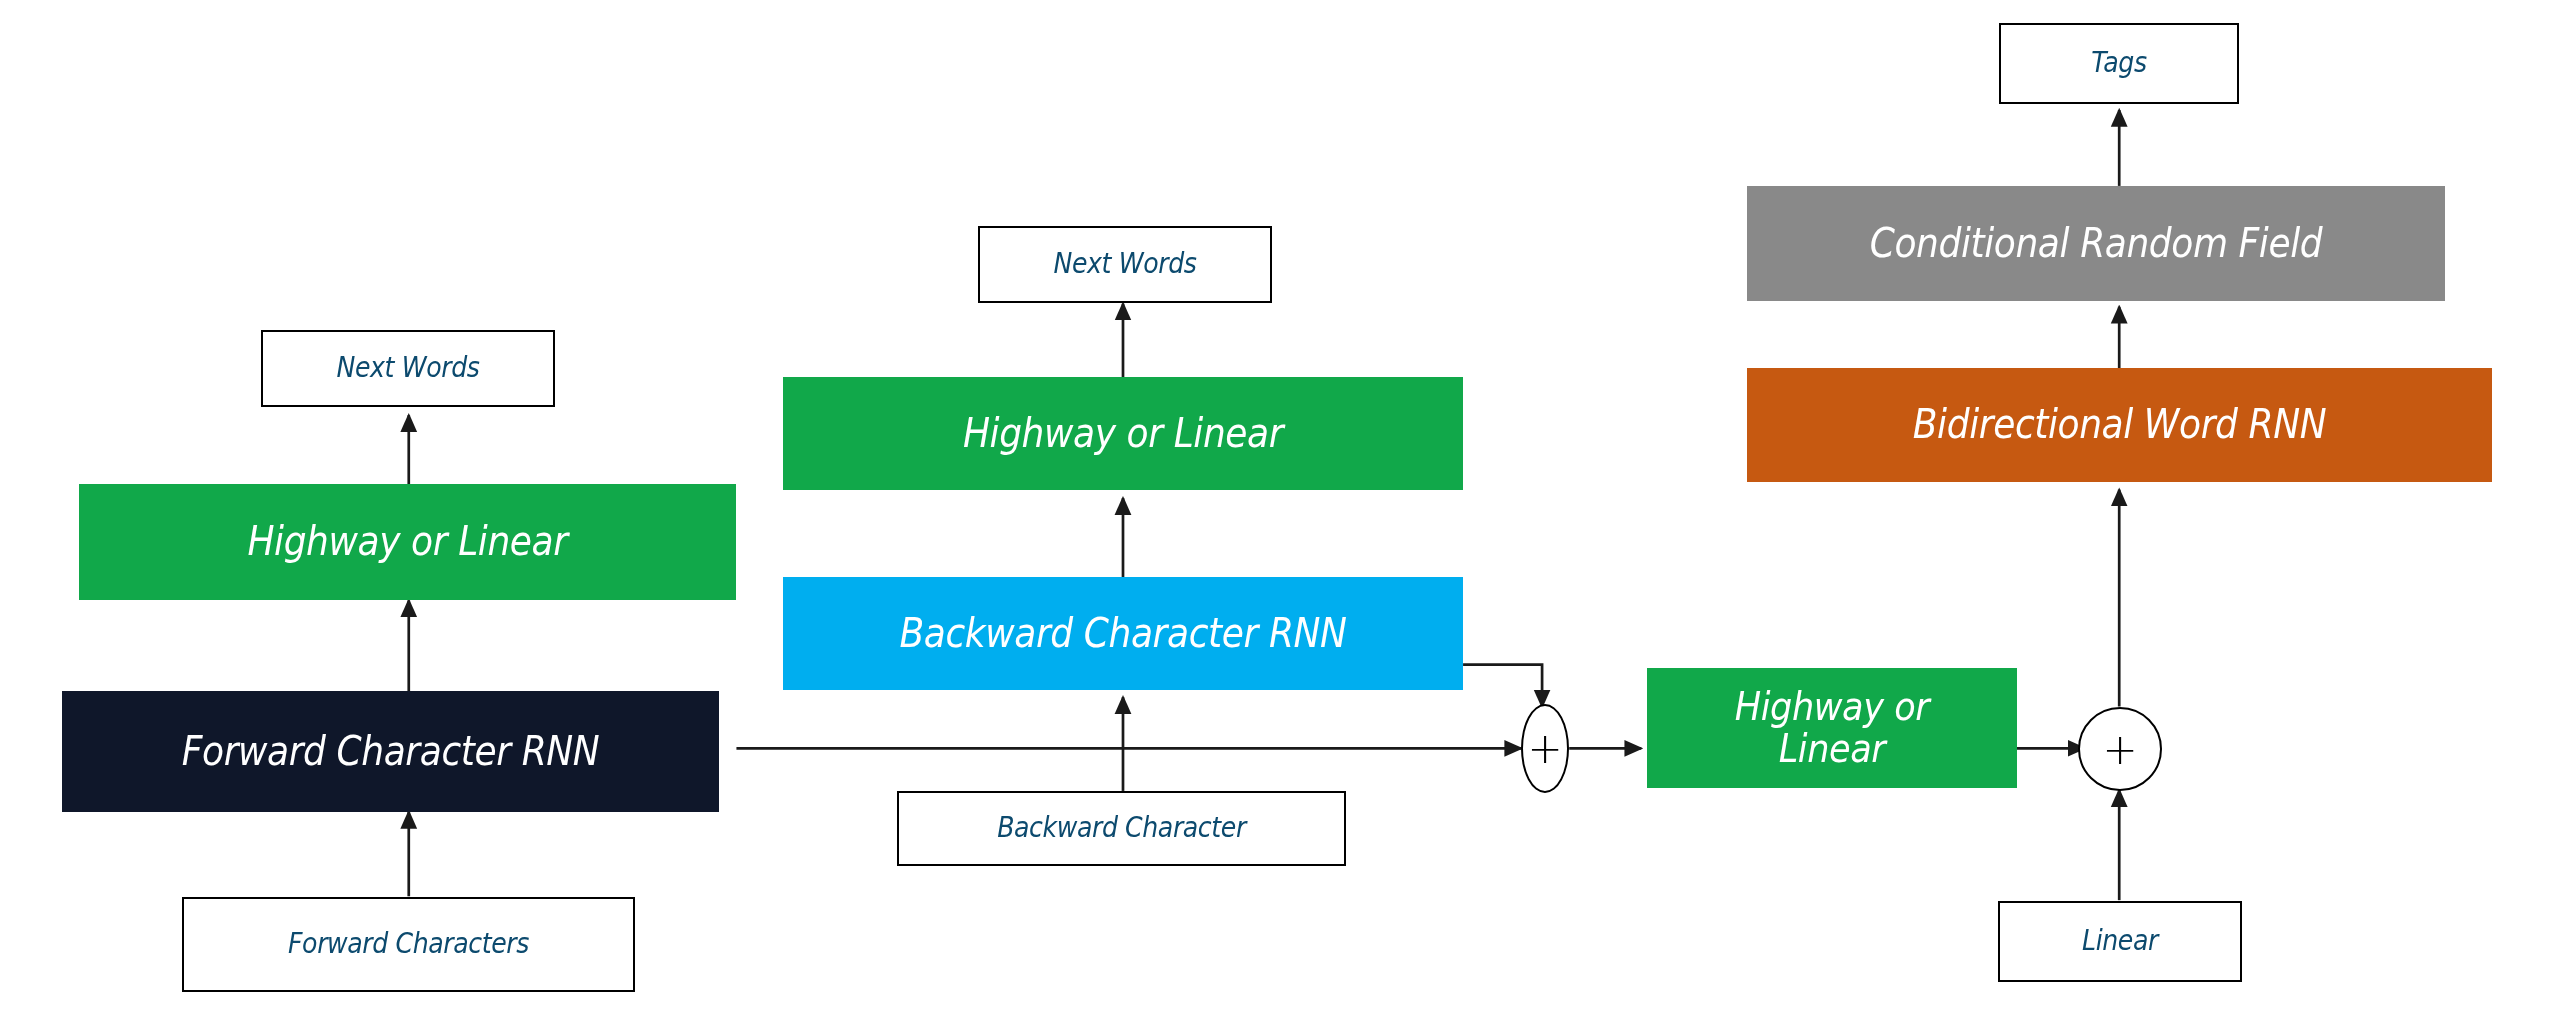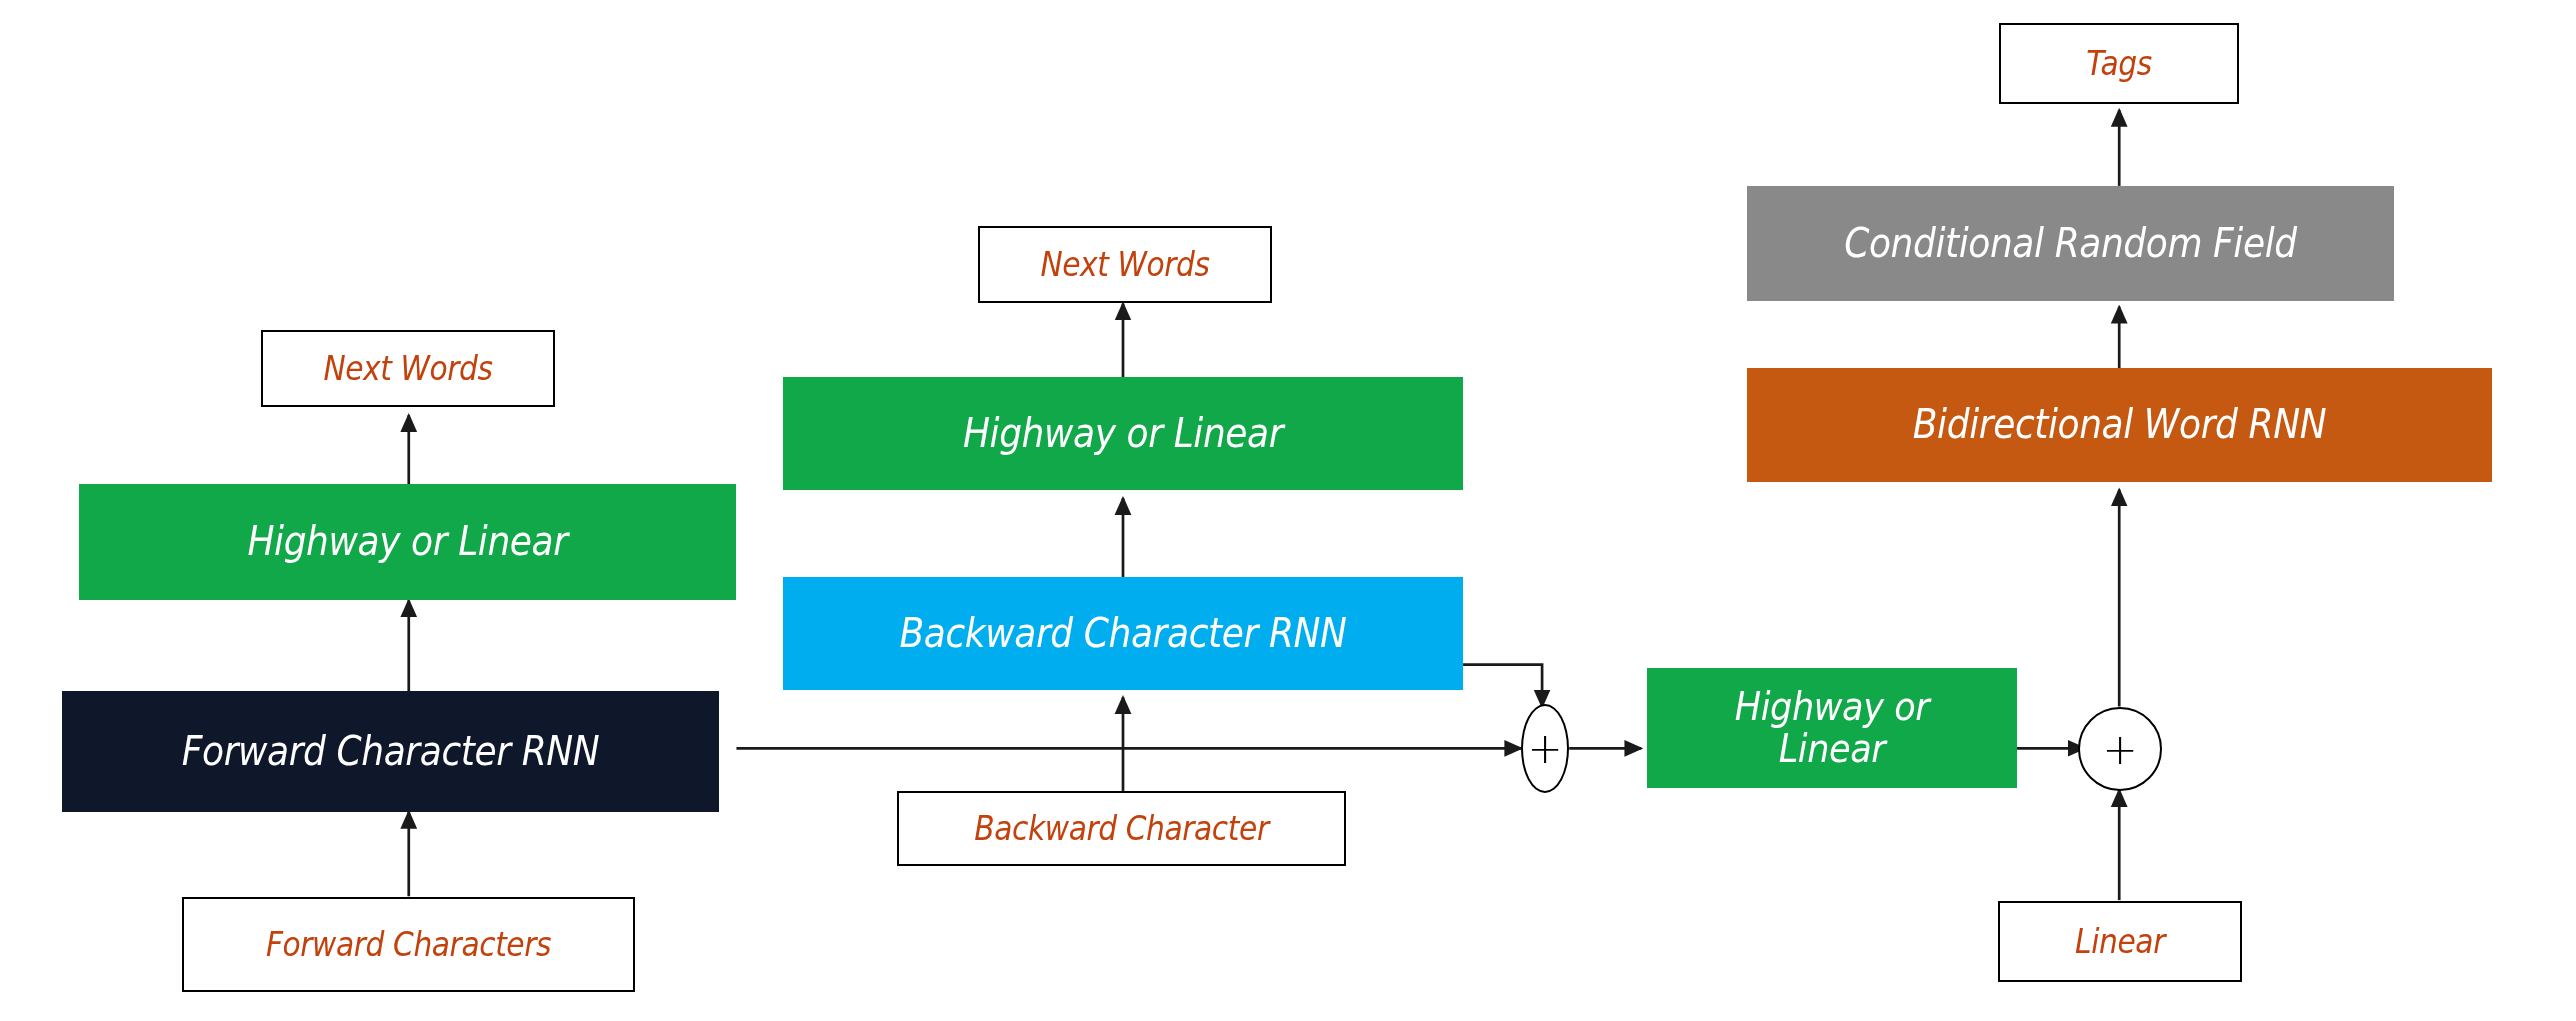--- a/index.html
+++ b/index.html
@@ -31,22 +31,22 @@
   .node.filled{
     color:#ffffff;
     border:none;
     font-size:40px;
     font-weight:400;
     font-family:"DejaVu Sans Condensed","Liberation Sans",sans-serif;
   }
   .node.plain{
     background:#ffffff;
     border:2.3px solid #000000;
-    color:#c2410c;
-    font-size:33px;
+    color:#0c4a6e;
+    font-size:28px;
     font-weight:400;
     font-family:"DejaVu Sans Condensed","Liberation Sans",sans-serif;
     text-align:right;
   }
 
   
   .adder{
     position:absolute;
     box-sizing:border-box;
     border:2.7px solid #000000;
@@ -159,21 +159,21 @@
   </div>
 
   <div class="node plain" style="left:1998px; top:901px; width:244px; height:81px;">
     <span>Linear</span>
   </div>
 
   <div class="node filled" style="left:1747px; top:368px; width:745px; height:114px; background:#C65911;">
     <span>Bidirectional Word RNN</span>
   </div>
 
-  <div class="node filled" style="left:1747px; top:186px; width:647px; height:115px; background:#898989;">
+  <div class="node filled" style="left:1747px; top:186px; width:698px; height:115px; background:#898989;">
     <span>Conditional Random Field</span>
   </div>
 
   <div class="node plain" style="left:1999px; top:23px; width:240px; height:81px;">
     <span>Tags</span>
   </div>
 
 </div>
 
 

